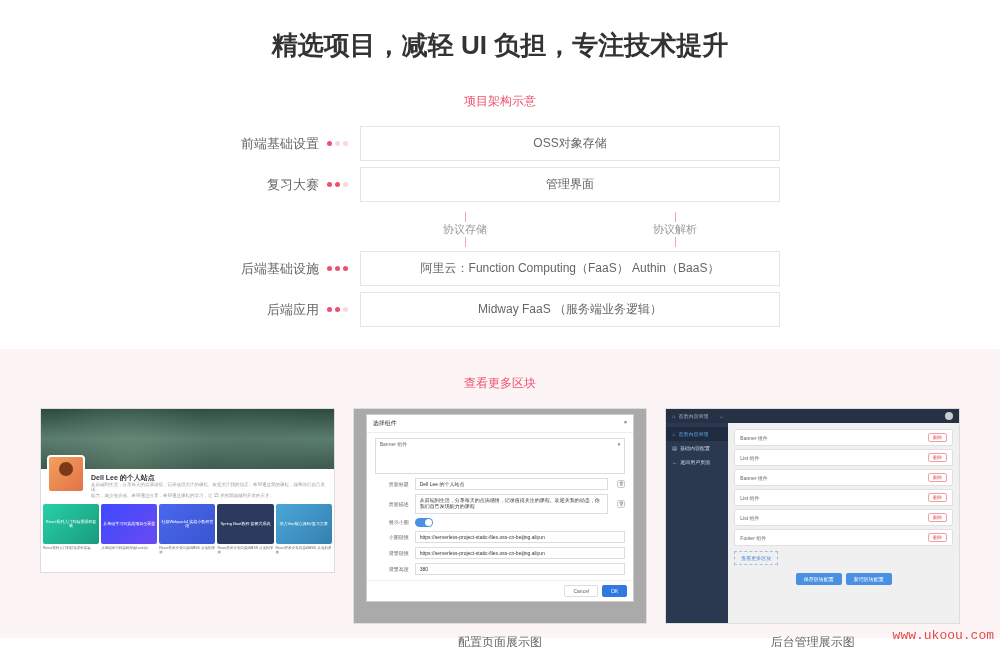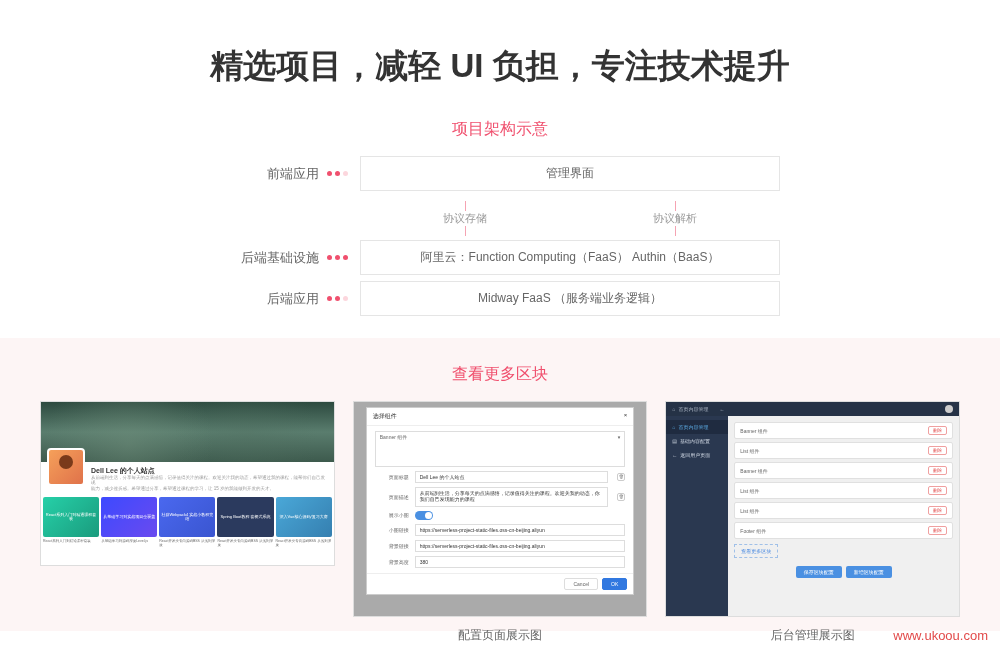--- a/index.html
+++ b/index.html
@@ -1,20 +1,20 @@
 <!DOCTYPE html>
 <html><head>
 <meta charset="utf-8">
 <style>
 * { margin: 0; padding: 0; box-sizing: border-box; }
 body { font-family: -apple-system, "PingFang SC", "Microsoft YaHei", sans-serif; background: #fff; width: 1000px; height: 647px; overflow: hidden; position: relative; }
 
-.main-title { text-align: center; font-size: 33px; font-weight: 600; color: #333; padding: 44px 0 18px; }
-
-.section-title { text-align: center; font-size: 16px; color: #f0506e; margin: 12px 0 16px; }
+.main-title { text-align: center; font-size: 26px; font-weight: 600; color: #333; padding: 28px 0 18px; }
+
+.section-title { text-align: center; font-size: 12px; color: #f0506e; margin: 12px 0 16px; }
 
 
 .arch { width: 560px; margin: 0 auto; }
 .arch-row { display: flex; align-items: stretch; margin-bottom: 6px; }
 .arch-label { width: 140px; text-align: right; font-size: 13px; color: #666; padding-right: 12px; display: flex; align-items: center; justify-content: flex-end; }
 .dots { display: inline-flex; gap: 3px; margin-left: 8px; }
 .dot { width: 5px; height: 5px; border-radius: 50%; background: #f0506e; }
 .dot.light { background: #fcd6dd; }
 .arch-cells { flex: 1; display: flex; gap: 0; }
 .cell { flex: 1; border: 1px solid #e5e5e5; font-size: 12px; color: #666; text-align: center; padding: 8px 6px; background: #fff; }
@@ -70,33 +70,46 @@
 .t3-flabel { width:34px; text-align:right; font-size:5px;}
 .t3-input { flex:1; border:1px solid #ddd; padding:2px 4px; font-size:5px; background:#fff; color:#333; min-height:10px;}
 .t3-sel { flex:1; border:1px solid #ddd; padding:2px 4px; font-size:5px; display:flex; justify-content:space-between;}
 .t3-icon { width:8px; height:8px; border:1px solid #ccc; border-radius:2px; margin-left:3px; font-size:4px; display:flex;align-items:center;justify-content:center;}
 .t3-toggle { width:18px; height:9px; border-radius:5px; background:#4a90e2; position:relative; }
 .t3-toggle::after{content:"";position:absolute;right:1px;top:1px;width:7px;height:7px;border-radius:50%;background:#fff;}
 .t3-foot { border-top:1px solid #eee; padding:4px 6px; display:flex; justify-content:flex-end; gap:4px; }
 .t3-fbtn { font-size:5px; padding:2px 8px; border:1px solid #ddd; border-radius:2px;}
 .t3-fbtn.ok { background:#3178e0; color:#fff; border-color:#3178e0;}
 
-.watermark { position: absolute; bottom: 4px; right: 12px; font-size: 13px; color: #e24a4a; font-weight: 500; font-family: Liberation Sans, sans-serif; }
+.watermark { position: absolute; bottom: 4px; right: 6px; font-size: 13px; color: #e24a4a; font-weight: 500; font-family: Liberation Mono, monospace; }
 </style>
 </head>
 <body>
 
 <h1 class="main-title">精选项目，减轻 UI 负担，专注技术提升</h1>
 
 <div class="section-title">项目架构示意</div>
 
 <div class="arch">
   <div class="arch-row">
     <div class="arch-label">
-        <span>前端应用</span>
+        <span>前端基础设置</span>
+        <span class="dots">
+          <span class="dot"></span>
+          <span class="dot light"></span>
+          <span class="dot light"></span>
+        </span>
+      </div>
+    <div class="arch-cells">
+        <div class="cell">OSS对象存储</div>
+      </div>
+  </div>
+  <div class="arch-row">
+    <div class="arch-label">
+        <span>复习大赛</span>
         <span class="dots">
           <span class="dot"></span>
           <span class="dot"></span>
           <span class="dot light"></span>
         </span>
       </div>
     <div class="arch-cells">
       <div class="cell">管理界面</div>
     </div>
   </div>

